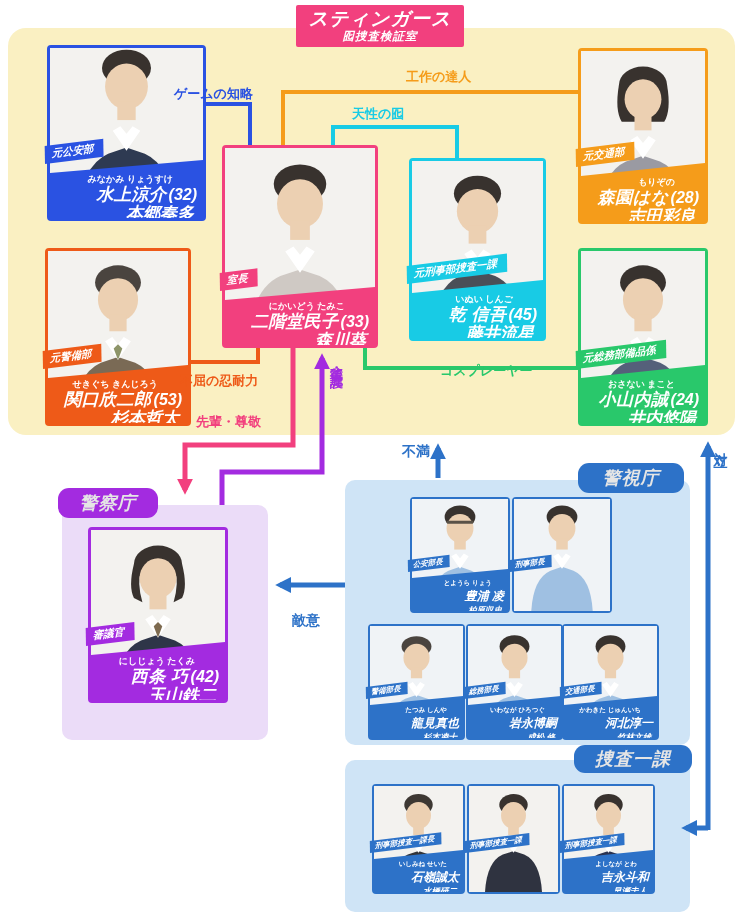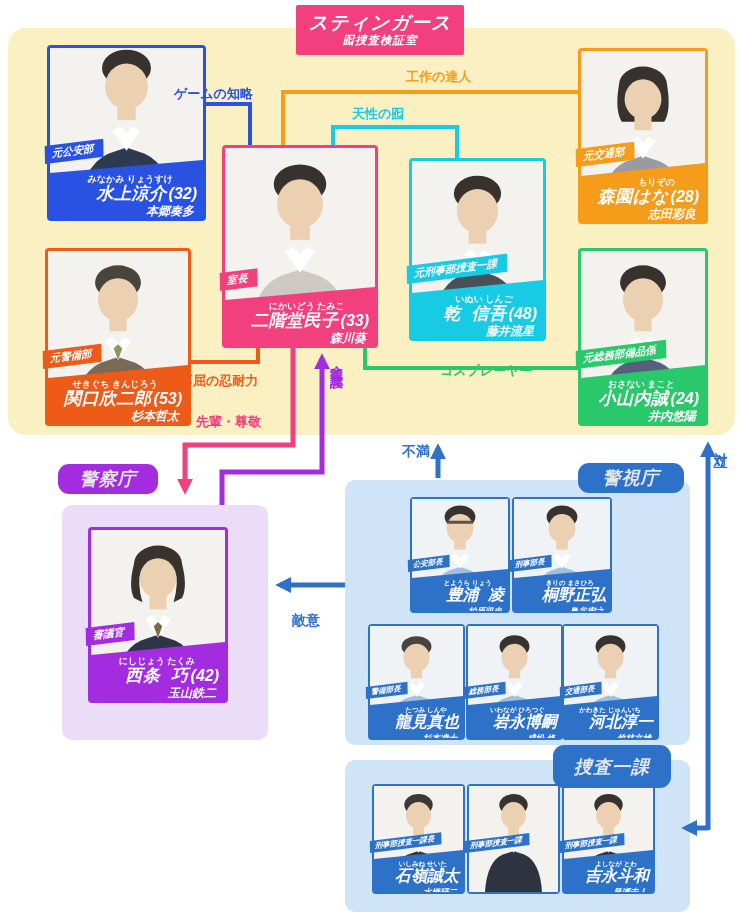--- a/index.html
+++ b/index.html
@@ -23,60 +23,60 @@
   .card{position:absolute;background:#fff;border:3px solid var(--accent);border-radius:4px;z-index:3;}
   .photo{position:absolute;left:0;top:0;right:0;bottom:0;overflow:hidden;}
   .photo svg{width:100%;height:100%;display:block;}
   .band{
     position:absolute;left:0;right:0;bottom:0;background:var(--accent);
     color:#fff;text-align:right;z-index:2;
   }
   .card .band{height:58px;clip-path:polygon(0 13px,100% 0,100% 100%,0 100%);}
   .furigana{font-size:9px;font-weight:bold;margin-top:15px;padding-right:30px;line-height:1.1;}
   .nameline{font-style:italic;padding-right:6px;line-height:1.15;white-space:nowrap;}
-  .name{font-size:17px;font-weight:bold;letter-spacing:0.5px;font-family:Liberation Mono, monospace;}
+  .name{font-size:17px;font-weight:bold;letter-spacing:0.5px;}
   .age{font-size:16px;font-weight:bold;margin-left:2px;}
-  .actor{font-size:12px;font-weight:bold;font-style:italic;padding-right:9px;line-height:1.2;}
+  .actor{font-size:17px;font-weight:bold;font-style:italic;padding-right:9px;line-height:1.2;}
   .badge{
     position:absolute;left:-5px;bottom:54px;z-index:4;background:var(--accent);color:#fff;
     font-weight:bold;font-style:italic;font-size:10.5px;padding:2px 10px 2px 7px;
     transform:rotate(-7deg) skewX(-6deg);transform-origin:left bottom;white-space:nowrap;
   }
   
   .sm{border-width:2.5px;}
   .sm .band{height:42px;clip-path:polygon(0 9px,100% 0,100% 100%,0 100%);}
   .sm .furigana{font-size:6.5px;margin-top:10px;padding-right:16px;}
-  .sm .name{font-size:16px;letter-spacing:0;text-align:right;}
+  .sm .name{font-size:12px;letter-spacing:0;text-align:right;}
   .sm .nameline{padding-right:4px;}
   .sm .actor{font-size:8.5px;padding-right:6px;}
   .sm .badge{bottom:39px;font-size:7.5px;padding:1px 7px 1px 5px;left:-4px;}
   .rel-label{position:absolute;z-index:6;font-weight:bold;font-size:13px;color:var(--c);white-space:nowrap;text-align:center;}
   .rel-label.vert{writing-mode:vertical-rl;letter-spacing:2px;}
   .rel-label.big{font-size:14px;}
 </style>
 </head>
 <body>
 
 <div class="panel" style="left: 8px; top: 28px; width: 727px; height: 407px; --bg: #FAF0C2;"></div>
 <div class="panel" style="left: 62px; top: 505px; width: 206px; height: 235px; border-radius: 10px; --bg: #EBDCF8;"></div>
 <div class="panel" style="left: 345px; top: 480px; width: 345px; height: 265px; border-radius: 10px; --bg: #CFE4F6;"></div>
 <div class="panel" style="left: 345px; top: 760px; width: 345px; height: 152px; border-radius: 10px; --bg: #CFE4F6;"></div>
 
-<div class="title-box" style="left: 296px; top: 5px; width: 168px; height: 50px; --bg: #F2407E;">
+<div class="title-box" style="left: 296px; top: 5px; width: 168px; height: 42px; --bg: #F2407E;">
   <div class="title-main">スティンガース</div>
   <div class="title-sub">囮捜査検証室</div>
 </div>
 
-<div class="panel-label" style="left: 58px; top: 464px; width: 100px; height: 30px; justify-content: center; --bg: #A32BE0;">
+<div class="panel-label" style="left: 58px; top: 488px; width: 100px; height: 30px; justify-content: center; --bg: #A32BE0;">
     <span>警察庁</span>
   </div>
 <div class="panel-label" style="left: 578px; top: 463px; width: 106px; height: 30px; --bg: #2D72C8;">
     <span>警視庁</span>
   </div>
-<div class="panel-label" style="left: 553px; top: 745px; width: 118px; height: 43px; justify-content: center; --bg: #2D72C8;">
+<div class="panel-label" style="left: 574px; top: 745px; width: 118px; height: 28px; justify-content: center; --bg: #2D72C8;">
     <span>捜査一課</span>
   </div>
 
 <svg class="lines" width="743" height="919">
   <defs>
     <marker id="ah-blue" viewBox="0 0 10 10" refX="7" refY="5" markerWidth="3.2" markerHeight="3.2" orient="auto">
       <path d="M0,0 L10,5 L0,10 z" fill="#2D72C8"></path>
       </marker>
     <marker id="ah-pink" viewBox="0 0 10 10" refX="7" refY="5" markerWidth="3.2" markerHeight="3.2" orient="auto">
       <path d="M0,0 L10,5 L0,10 z" fill="#F2407E"></path>
@@ -153,21 +153,21 @@
         <rect width="100" height="120" fill="#f3f2ef"></rect>
         <ellipse cx="50" cy="22" rx="16" ry="12" fill="#38322e"></ellipse>
         <ellipse cx="50" cy="34" rx="14" ry="15" fill="#ecd0b2"></ellipse>
         <rect x="44" y="44" width="12" height="12" fill="#ecd0b2"></rect>
         <path d="M18,120 q2,-34 20,-42 l12,-4 12,4 q18,8 20,42 z" fill="var(--suit)"></path>
         <path d="M50,76 l-9,-13 5,-3 4,5 4,-5 5,3 z" fill="#fff"></path>
       </svg>
   </div>
   <div class="band">
     <div class="furigana">いぬい しんご</div>
-    <div class="nameline"><span class="name">乾 信吾</span><span class="age">(48)</span></div>
+    <div class="nameline"><span class="name">乾 信吾</span><span class="age">(45)</span></div>
     <div class="actor">藤井流星</div>
   </div>
   <div class="badge">元刑事部捜査一課</div>
 </div>
 
 <div class="card" style="left: 578px; top: 48px; width: 124px; height: 170px; --accent: #F59C1A; --suit: #9a9aa2;">
   <div class="photo">
     <svg viewBox="0 0 100 120" preserveAspectRatio="xMidYMax slice">
         <rect width="100" height="120" fill="#f3f2ef"></rect>
         <ellipse cx="50" cy="24" rx="17" ry="13" fill="#38322e"></ellipse>
@@ -270,25 +270,20 @@
   <div class="photo">
     <svg viewBox="0 0 100 120" preserveAspectRatio="xMidYMax slice">
         <rect width="100" height="120" fill="#f0f3f6"></rect>
         <ellipse cx="50" cy="22" rx="16" ry="12" fill="#38322e"></ellipse>
         <ellipse cx="50" cy="34" rx="14" ry="15" fill="#ecd0b2"></ellipse>
         <rect x="44" y="44" width="12" height="12" fill="#ecd0b2"></rect>
         <path d="M18,120 q2,-34 20,-42 l12,-4 12,4 q18,8 20,42 z" fill="var(--suit)"></path>
         <path d="M50,76 l-9,-13 5,-3 4,5 4,-5 5,3 z" fill="#fff"></path>
       </svg>
   </div>
-  <div class="band">
-    <div class="furigana">きりの まさひろ</div>
-    <div class="nameline"><span class="name">桐野正弘</span></div>
-    <div class="actor">鳥谷宏之</div>
-  </div>
   <div class="badge">刑事部長</div>
 </div>
 
 <div class="card sm" style="left: 368px; top: 624px; width: 93px; height: 112px; --accent: #2D72C8; --suit: #9fc0e2;">
   <div class="photo">
     <svg viewBox="0 0 100 120" preserveAspectRatio="xMidYMax slice">
         <rect width="100" height="120" fill="#f0f3f6"></rect>
         <ellipse cx="50" cy="22" rx="16" ry="11" fill="#4a443f"></ellipse>
         <ellipse cx="50" cy="34" rx="14" ry="15" fill="#ecd0b2"></ellipse>
         <rect x="44" y="44" width="12" height="12" fill="#ecd0b2"></rect>

